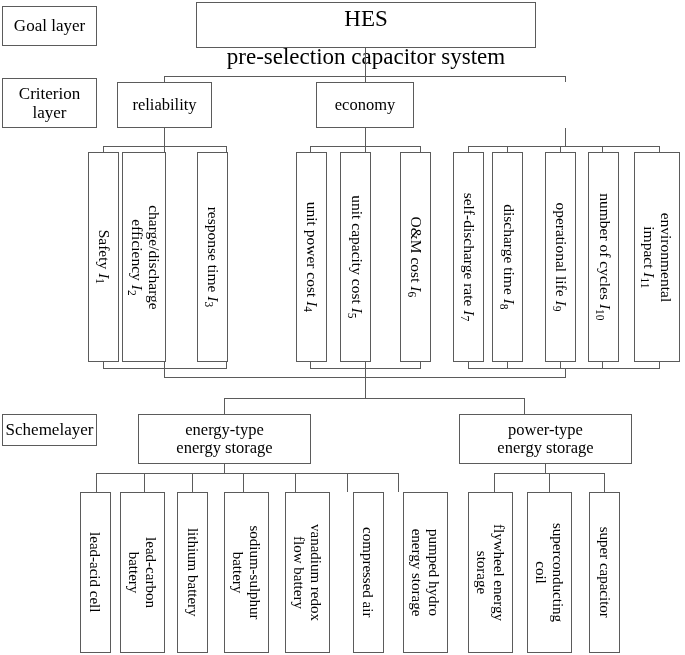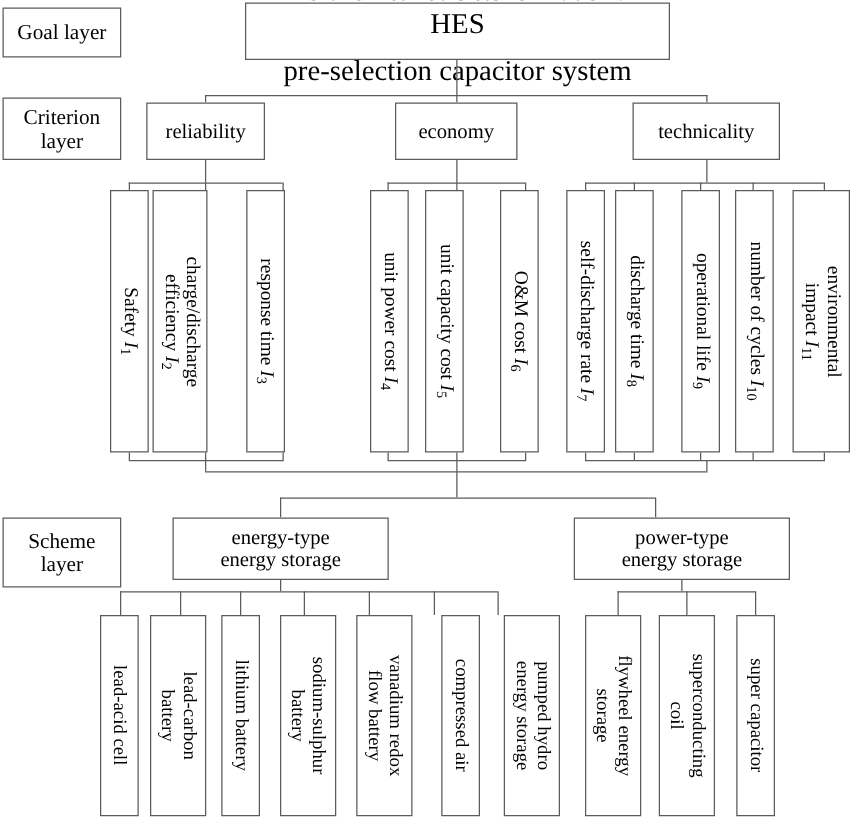--- a/index.html
+++ b/index.html
@@ -72,44 +72,41 @@
 
   <div class="box h lbl-layer" style="left:2px; top:6px; width:95px; height:40px;">
     <span>Goal layer</span>
   </div>
 
   <div class="box h lbl-layer" style="left:2px; top:78px; width:95px; height:50px; flex-direction:column;">
     <span>Criterion</span>
     <span>layer</span>
   </div>
 
-  <div class="box h lbl-layer" style="left:2px; top:414px; width:95px; height:56px; flex-direction:column;">
+  <div class="box h lbl-layer" style="left:2px; top:414px; width:95px; height:32px; flex-direction:row;">
     <span>Scheme</span>
     <span>layer</span>
   </div>
 
   <div class="box h title-box" style="left:196px; top:2px; width:340px; height:46px; flex-direction:column;">
     <span>Hierarchical structure model of HES</span>
     <span>pre-selection capacitor system</span>
   </div>
 
   <div class="ln v" style="left:365px; top:48px; width:1px; height:28px;"></div>
   <div class="ln h" style="left:164px; top:76px; width:402px; height:1px;"></div>
   <div class="ln v" style="left:164px; top:76px; width:1px; height:6px;"></div>
   <div class="ln v" style="left:365px; top:76px; width:1px; height:6px;"></div>
   <div class="ln v" style="left:565px; top:76px; width:1px; height:6px;"></div>
 
   <div class="box h crit-box" style="left:117px; top:82px; width:95px; height:46px;">
     <span>reliability</span>
   </div>
   <div class="box h crit-box" style="left:316px; top:82px; width:98px; height:46px;">
     <span>economy</span>
-  </div>
-  <div class="box h crit-box" style="left:506px; top:82px; width:118px; height:46px;">
-    <span>technicality</span>
   </div>
 
   <div class="ln v" style="left:164px; top:128px; width:1px; height:18px;"></div>
   <div class="ln h" style="left:103px; top:146px; width:123px; height:1px;"></div>
   <div class="ln v" style="left:103px; top:146px; width:1px; height:6px;"></div>
   <div class="ln v" style="left:164px; top:146px; width:1px; height:6px;"></div>
   <div class="ln v" style="left:226px; top:146px; width:1px; height:6px;"></div>
 
   <div class="ln v" style="left:365px; top:128px; width:1px; height:18px;"></div>
   <div class="ln h" style="left:310px; top:146px; width:110px; height:1px;"></div>

